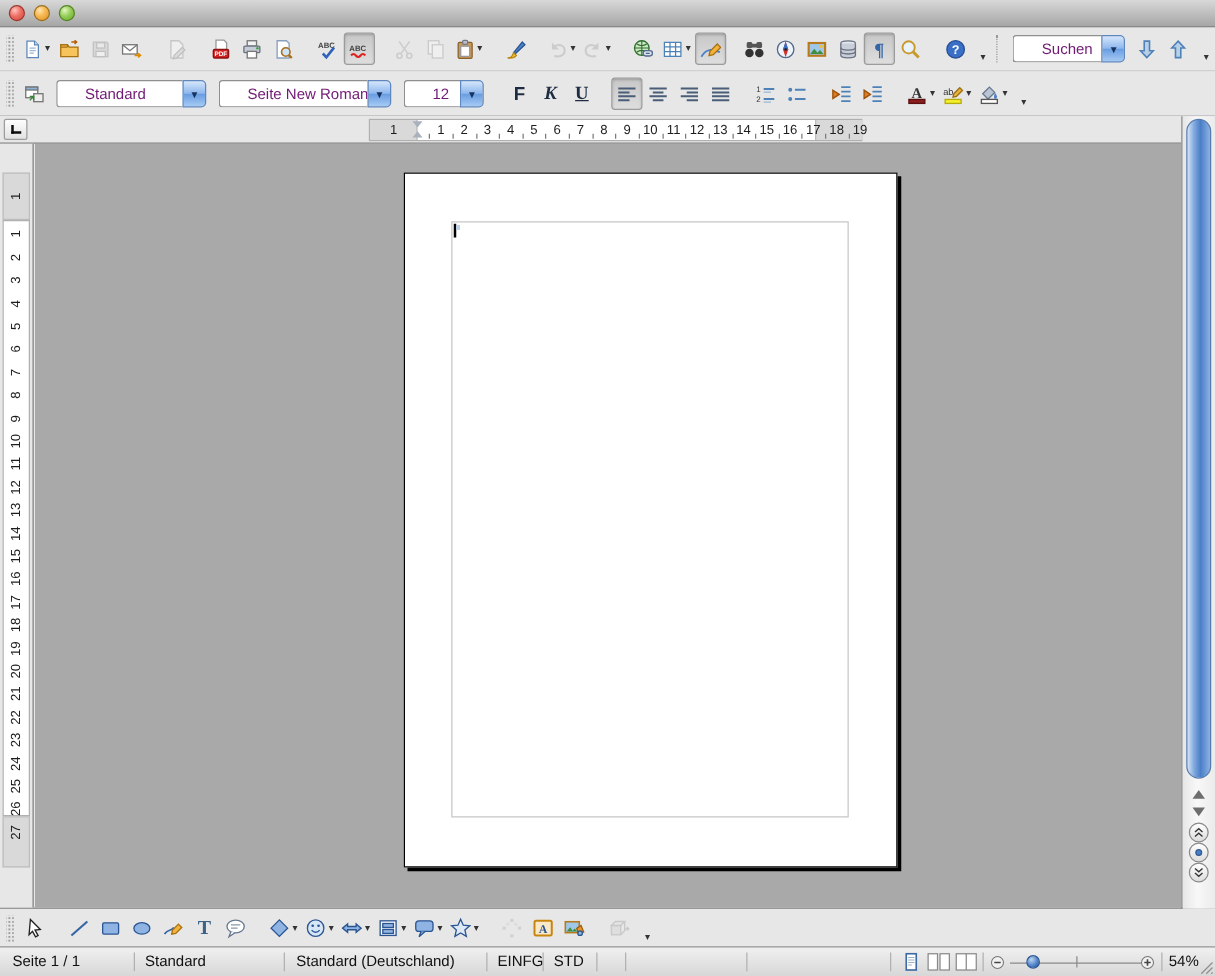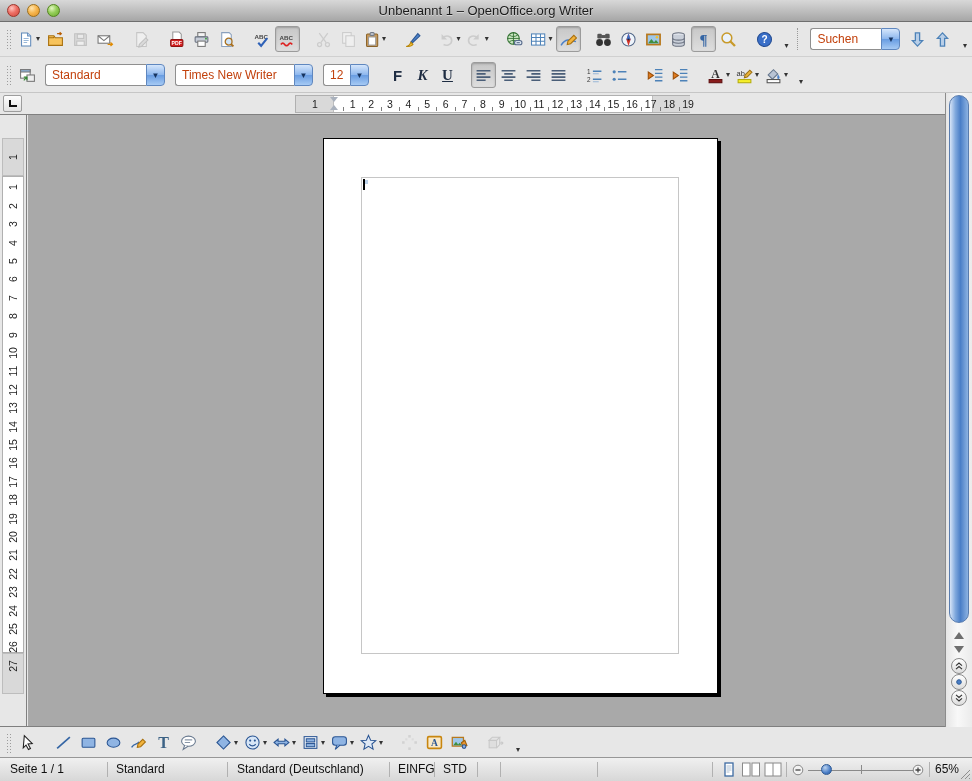--- a/index.html
+++ b/index.html
@@ -37,21 +37,21 @@
   .ovf{width:14px;height:26px;position:relative}
   .ovf .dd{position:absolute;right:2px;bottom:2px}
   .ltr{font-size:15px;line-height:15px;color:#1e2c42;padding:0 2px}
   .ltr.bold{font-weight:700}
   .ltr.italic{font-family:"Liberation Serif",serif;font-style:italic;font-weight:700}
   .ltr.underline{font-family:"Liberation Serif",serif;font-weight:700;text-decoration:underline}
   .ltr.textT{font-family:"Liberation Serif",serif;font-weight:700;color:#3c6285;font-size:16px}
 
   .combo{display:flex;align-items:center;height:22px;margin:0 5px}
   .cfield{background:#fff;border:1px solid #8f8f8f;border-right:none;border-radius:3px 0 0 3px;height:22px;
-    display:flex;align-items:center;padding:0 6px;font-size:12px;color:#c2410c;white-space:nowrap;overflow:hidden}
+    display:flex;align-items:center;padding:0 22px;font-size:12px;color:#701a75;white-space:nowrap;overflow:hidden}
   .cbtn{width:19px;height:22px;border-radius:0 4px 4px 0;border:1px solid #5f87bf;
     background:linear-gradient(#d5e6fb,#8fb8ee 48%,#699de2 52%,#a6caf4);
     display:flex;align-items:center;justify-content:center}
   .cbtn .ar{font-size:8px;color:#16335e}
   [data-name="paragraph-style-combo"] .cfield{width:101px}
   [data-name="font-name-combo"] .cfield{width:119px}
   [data-name="font-size-combo"] .cfield{width:27px}
   [data-name="search-combo"] .cfield{width:71px}
 
   
@@ -117,21 +117,20 @@
 <body>
 
 <div class="window" data-name="writer-window">
 
   <div class="titlebar" data-name="titlebar">
     <div class="tl" data-name="traffic-lights">
       <span class="tlb close" data-name="close-button"></span>
       <span class="tlb min" data-name="minimize-button"></span>
       <span class="tlb max" data-name="zoom-window-button"></span>
     </div>
-    <span class="title" data-name="window-title">Unbenannt 1 – OpenOffice.org Writer</span>
   </div>
 
   <div class="tb" id="tb-main" data-name="main-toolbar">
       <div class="tbhandle" data-name="main-toolbar-drag-handle"></div>
       <div class="tbbtn" data-name="new-document-button">
         <span class="ic" data-name="new-document-icon">
           <svg viewBox="0 0 16 16">
             <path d="M3.5 1.5h6l3 3v10h-9z" fill="#fff" stroke="#5d87b8"></path>
             <path d="M9.5 1.5v3h3" fill="#cfe0f4" stroke="#5d87b8"></path>
             <path d="M5.5 7h5M5.5 9h5M5.5 11h3.5" stroke="#9ab8d8" fill="none"></path>
@@ -409,21 +408,21 @@
           </svg>
         </span>
       </div>
       <div class="combo" data-name="paragraph-style-combo">
         <div class="cfield" data-name="paragraph-style-combo-value">Standard</div>
         <div class="cbtn" data-name="combo-dropdown-button">
           <span class="ar" data-name="chevron-down-icon">▼</span>
         </div>
       </div>
       <div class="combo" data-name="font-name-combo">
-        <div class="cfield" data-name="font-name-combo-value">Times New Writer</div>
+        <div class="cfield" data-name="font-name-combo-value">Seite New Roman</div>
         <div class="cbtn" data-name="combo-dropdown-button">
           <span class="ar" data-name="chevron-down-icon">▼</span>
         </div>
       </div>
       <div class="combo" data-name="font-size-combo">
         <div class="cfield" data-name="font-size-combo-value">12</div>
         <div class="cbtn" data-name="combo-dropdown-button">
           <span class="ar" data-name="chevron-down-icon">▼</span>
         </div>
       </div>
@@ -854,21 +853,21 @@
     <span class="ztrack" data-name="zoom-slider-track"></span>
     <span class="ztick" data-name="zoom-slider-center-tick"></span>
     <span class="zthumb" data-name="zoom-slider-thumb"></span>
     <span class="zbtn" style="left:912px" data-name="zoom-in-button">
       <svg viewBox="0 0 14 14">
           <circle cx="7" cy="7" r="5.6" fill="#f2f2f2" stroke="#777"></circle>
           <path d="M4 7h6M7 4v6" stroke="#444" stroke-width="1.5"></path>
         </svg>
     </span>
     <span class="ssep" style="left:929px"></span>
-    <span class="scell" style="left:933px;width:26px;text-align:right" data-name="status-zoom-level">65%</span>
+    <span class="scell" style="left:933px;width:26px;text-align:right" data-name="status-zoom-level">54%</span>
     <span class="grip" data-name="window-resize-grip">
       <svg viewBox="0 0 13 13">
           <path d="M3 12L12 3M7 12l5-5M11 12l1-1" stroke="#8f8f8f" fill="none"></path>
         </svg>
     </span>
   </div>
 
 </div>
 
 </body></html>

